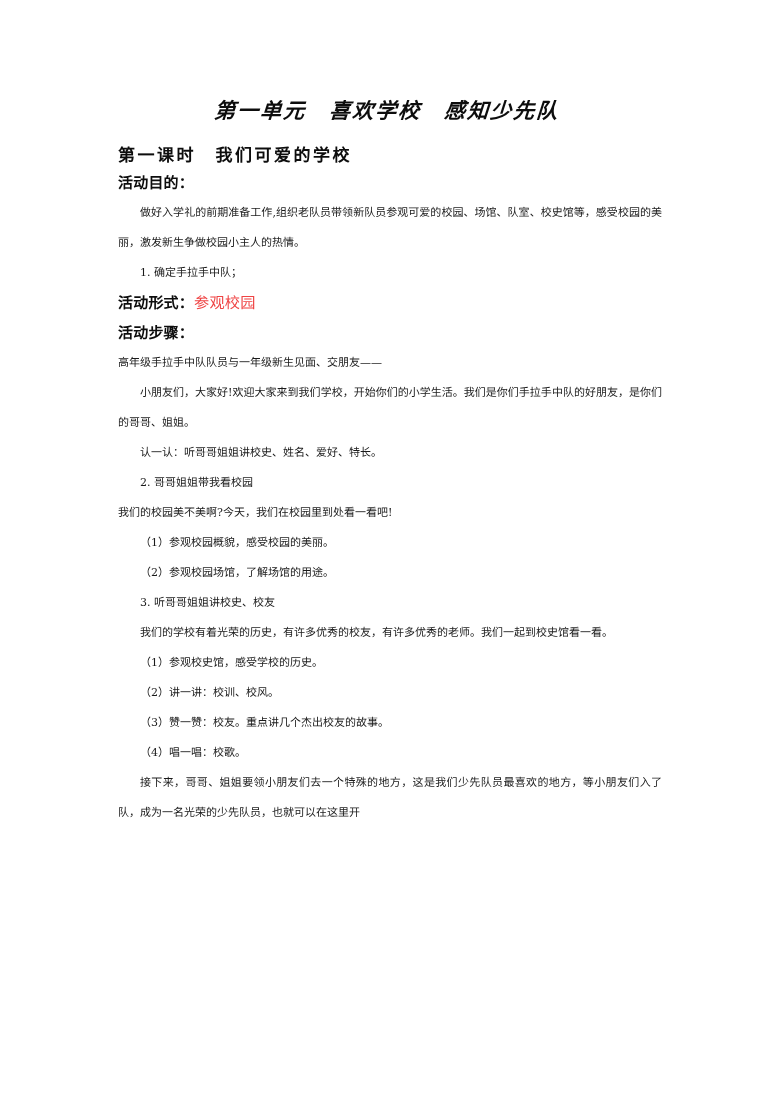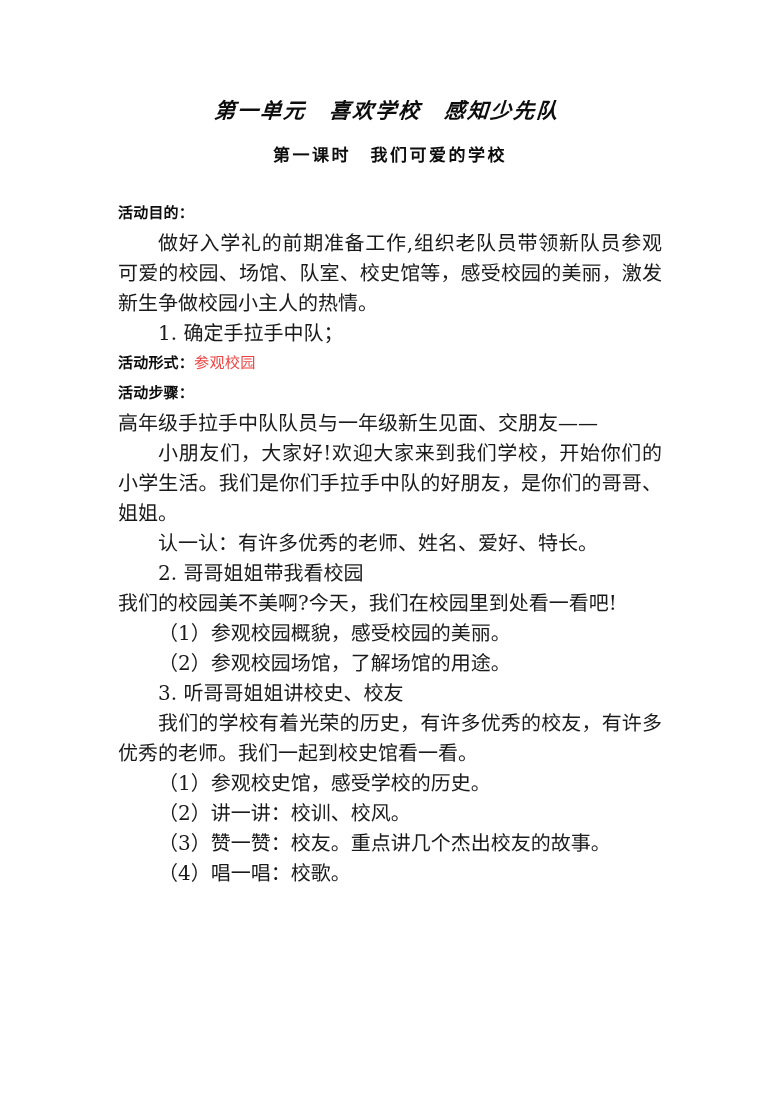--- a/index.html
+++ b/index.html
@@ -40,40 +40,39 @@
     font-style: italic;
     letter-spacing: 2px;
     line-height: 30px;
     color: #0d0d0d;
     white-space: pre;
     transform: skewX(-4deg);
   }
   .doc-subtitle {
     margin: 0;
     padding-top: 16px;
-    text-align: center;
     font-family: "DejaVu Sans", "Liberation Sans", sans-serif;
     font-size: 17px;
     font-weight: 700;
     letter-spacing: 2.5px;
     line-height: 26px;
     color: #0d0d0d;
     white-space: pre;
   }
 
   
   .block {
     margin: 0;
-    font-size: 20px;
+    font-size: 11px;
     line-height: 30px;
     text-align: justify;
     text-justify: inter-ideograph;
     color: #1a1a1a;
   }
-  .block.first { margin-top: 30px; }
+  .block.first { }
 
   .heading {
     font-family: "DejaVu Sans", "Liberation Sans", sans-serif;
     font-weight: 700;
     font-size: 15px;
     letter-spacing: 0.2px;
     color: #0d0d0d;
   }
   .heading .value {
     font-family: "DejaVu Serif", "Liberation Serif", serif;
@@ -107,21 +106,21 @@
 
     <p class="block heading"><span>活动形式：</span><span class="value">参观校园</span></p>
 
     <p class="block heading">活动步骤：</p>
 
 
     <p class="block para flush">高年级手拉手中队队员与一年级新生见面、交朋友——</p>
 
     <p class="block para">小朋友们，大家好!欢迎大家来到我们学校，开始你们的小学生活。我们是你们手拉手中队的好朋友，是你们的哥哥、姐姐。</p>
 
-    <p class="block para">认一认：有许多优秀的老师、姓名、爱好、特长。</p>
+    <p class="block para">认一认：听哥哥姐姐讲校史、姓名、爱好、特长。</p>
 
     <p class="block para sub">2. 哥哥姐姐带我看校园</p>
 
     <p class="block para flush">我们的校园美不美啊?今天，我们在校园里到处看一看吧!</p>
 
     <p class="block para sub">（1）参观校园概貌，感受校园的美丽。</p>
 
     <p class="block para sub">（2）参观校园场馆，了解场馆的用途。</p>
 
     <p class="block para sub">3. 听哥哥姐姐讲校史、校友</p>
@@ -130,15 +129,16 @@
 
     <p class="block para sub">（1）参观校史馆，感受学校的历史。</p>
 
     <p class="block para sub">（2）讲一讲：校训、校风。</p>
 
     <p class="block para sub">（3）赞一赞：校友。重点讲几个杰出校友的故事。</p>
 
     <p class="block para sub">（4）唱一唱：校歌。</p>
 
 
+    <p class="block para last">接下来，哥哥、姐姐要领小朋友们去一个特殊的地方，这是我们少先队员最喜欢的地方，等小朋友们入了队，成为一名光荣的少先队员，也就可以在这里开</p>
 
   </div>
 </div>
 
 </body></html>

